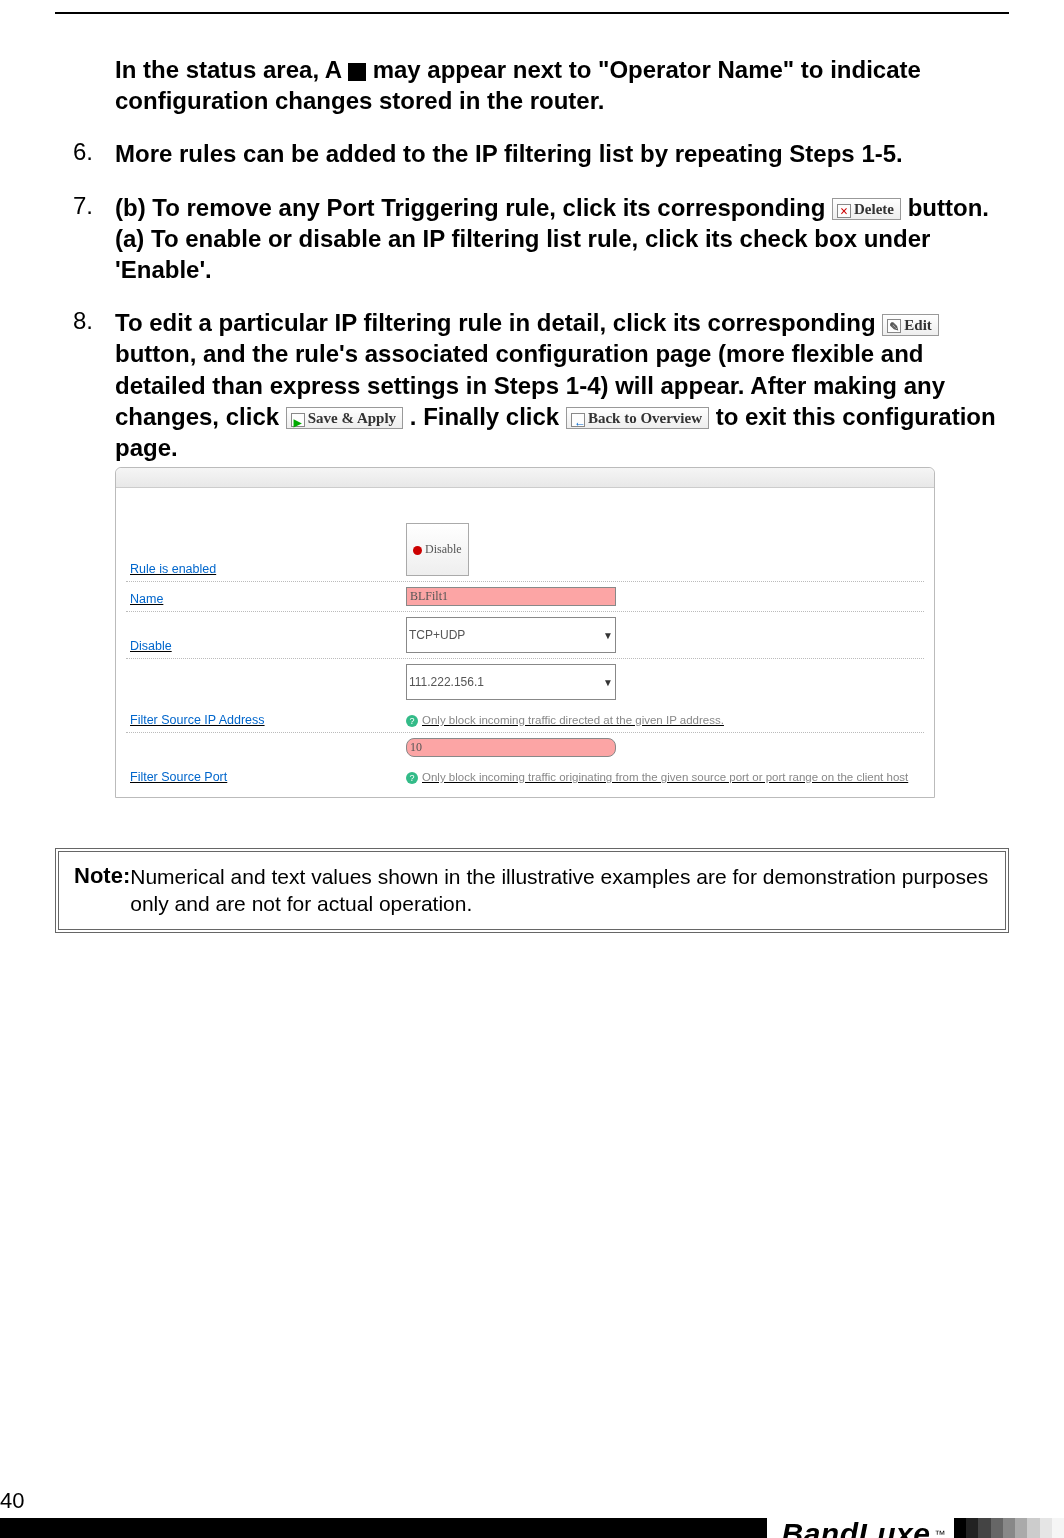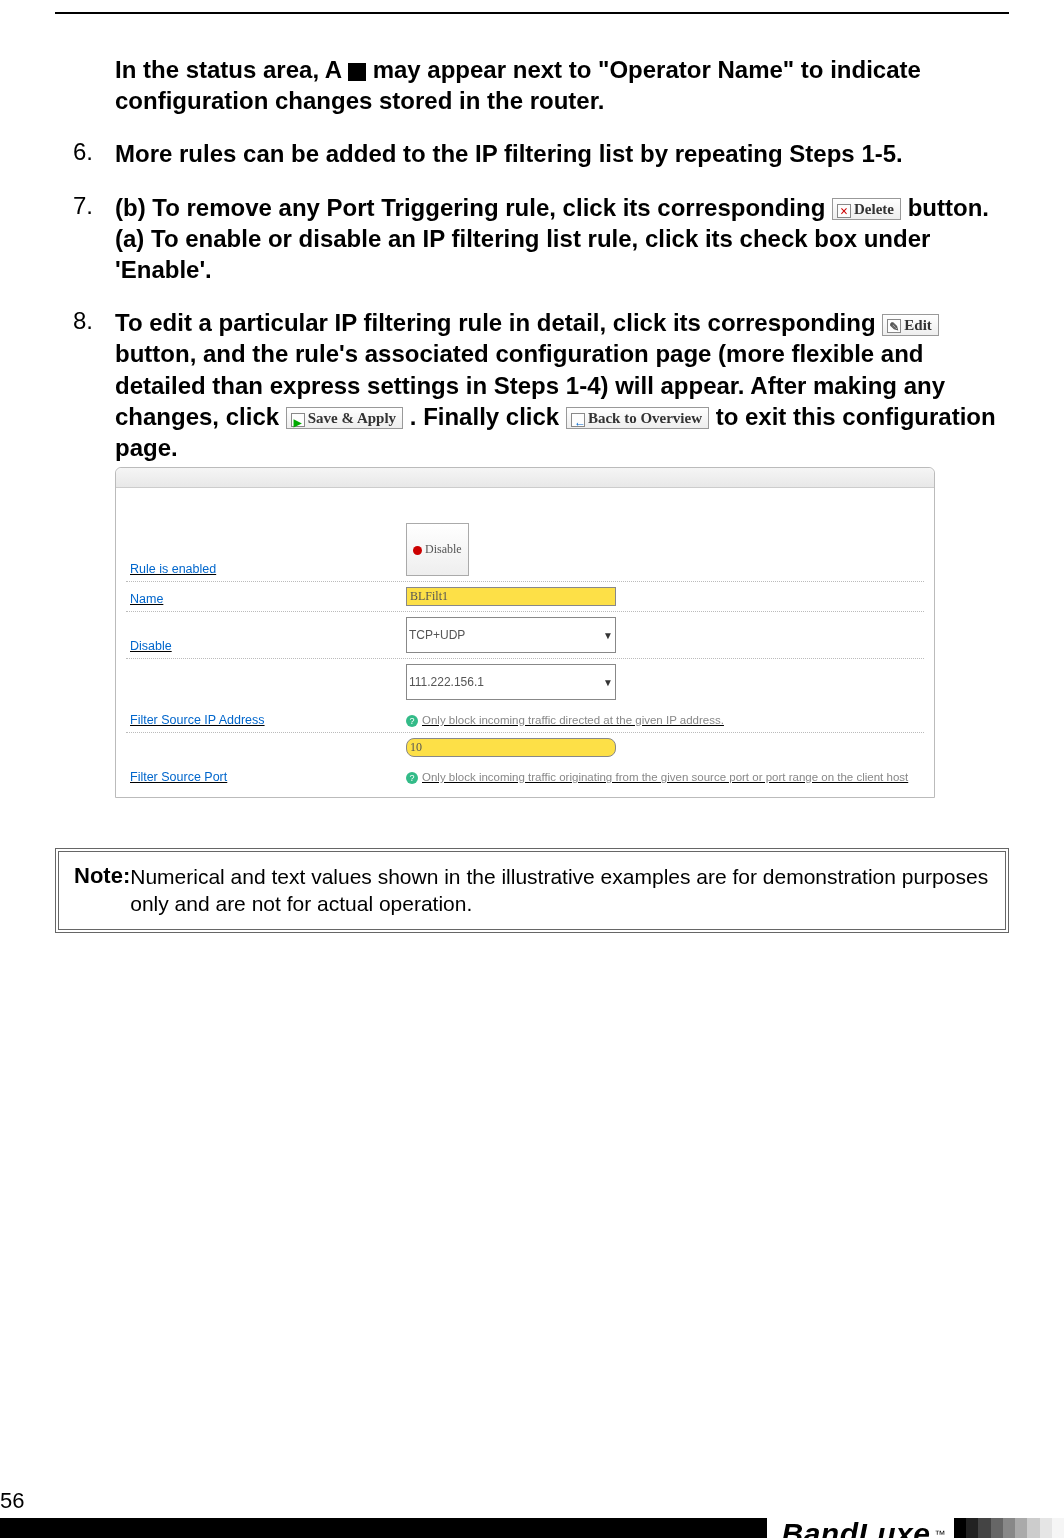--- a/index.html
+++ b/index.html
@@ -27,21 +27,21 @@
   
   .ui-panel { margin: 4px 0 0 60px; width: 820px; border:1px solid #bbb; background:#fff; border-radius:6px 6px 0 0; padding:0; }
   .ui-panel-tabbar { height:20px; background:linear-gradient(#f5f5f5,#e8e8e8); border-bottom:1px solid #ccc; border-radius:6px 6px 0 0;}
   .ui-inner { padding:6px 10px 8px 10px; }
   .form-row { display:flex; align-items:flex-end; padding:5px 0; border-bottom:1px dotted #bbb; font-size:12.5px;text-decoration:underline; }
   .form-row:last-child { border-bottom:none; }
   .form-label { width:280px; color:#06c; padding-top:2px; padding-left:4px;}
   .form-field { flex:1; color:#555; }
   .mini-btn { display:inline-block; border:1px solid #aaa; background:linear-gradient(#fff,#eee); padding:18px 6px; font-size:12px; font-family:"Times New Roman",serif;margin-top:24px;}
   .mini-btn .dot-red { display:inline-block; width:9px; height:9px; background:#c00; border-radius:50%; vertical-align:middle; margin-right:3px;}
-  .txt-input { border:1px solid #888; font-family:"Times New Roman",serif; font-size:12px; padding:1px 3px; background:#fde047; }
+  .txt-input { border:1px solid #888; font-family:"Times New Roman",serif; font-size:12px; padding:1px 3px; background:#fca5a5; }
   .sel { border:1px solid #888; font-size:12px; padding:10px 2px; background:#fff; width:210px; display:inline-flex; justify-content:space-between; align-items:center;}
   .sel .arrow { font-size:10px; color:#333; }
   .hint { font-size:11.5px; color:#888; margin-top:14px; }
   .hint .q { display:inline-block; width:12px; height:12px; border-radius:50%; background:#3b8; color:#fff; font-size:9px; text-align:center; line-height:12px; margin-right:4px;}
 
   
   .note-box { margin: 50px 0 0 0; border:1px solid #666; box-shadow: inset 0 0 0 2px #fff, inset 0 0 0 3px #666; padding:14px 18px; display:flex; align-items:flex-start;}
   .note-box .nl { font-weight:bold; font-size:22px; }
   .note-box .nt { font-size:21px; line-height:1.3; }
 
@@ -158,21 +158,21 @@
 
     </div>
   </div>
 
   <div class="note-box">
     <div class="nl">Note:</div>
     <div class="nt">Numerical and text values shown in the illustrative examples are for demonstration purposes only and are not for actual operation.</div>
   </div>
 
   <div class="footer">
-    <div class="pgnum">56</div>
+    <div class="pgnum">40</div>
     <div class="footer-bar">
       <div class="footer-black"></div>
       <div class="footer-logo">
         <span>BandLuxe</span>
           <span class="tm">™</span>
       </div>
       <div class="footer-stripes">
         <span class="s0"></span>
           <span class="s1"></span>
           <span class="s2"></span>

